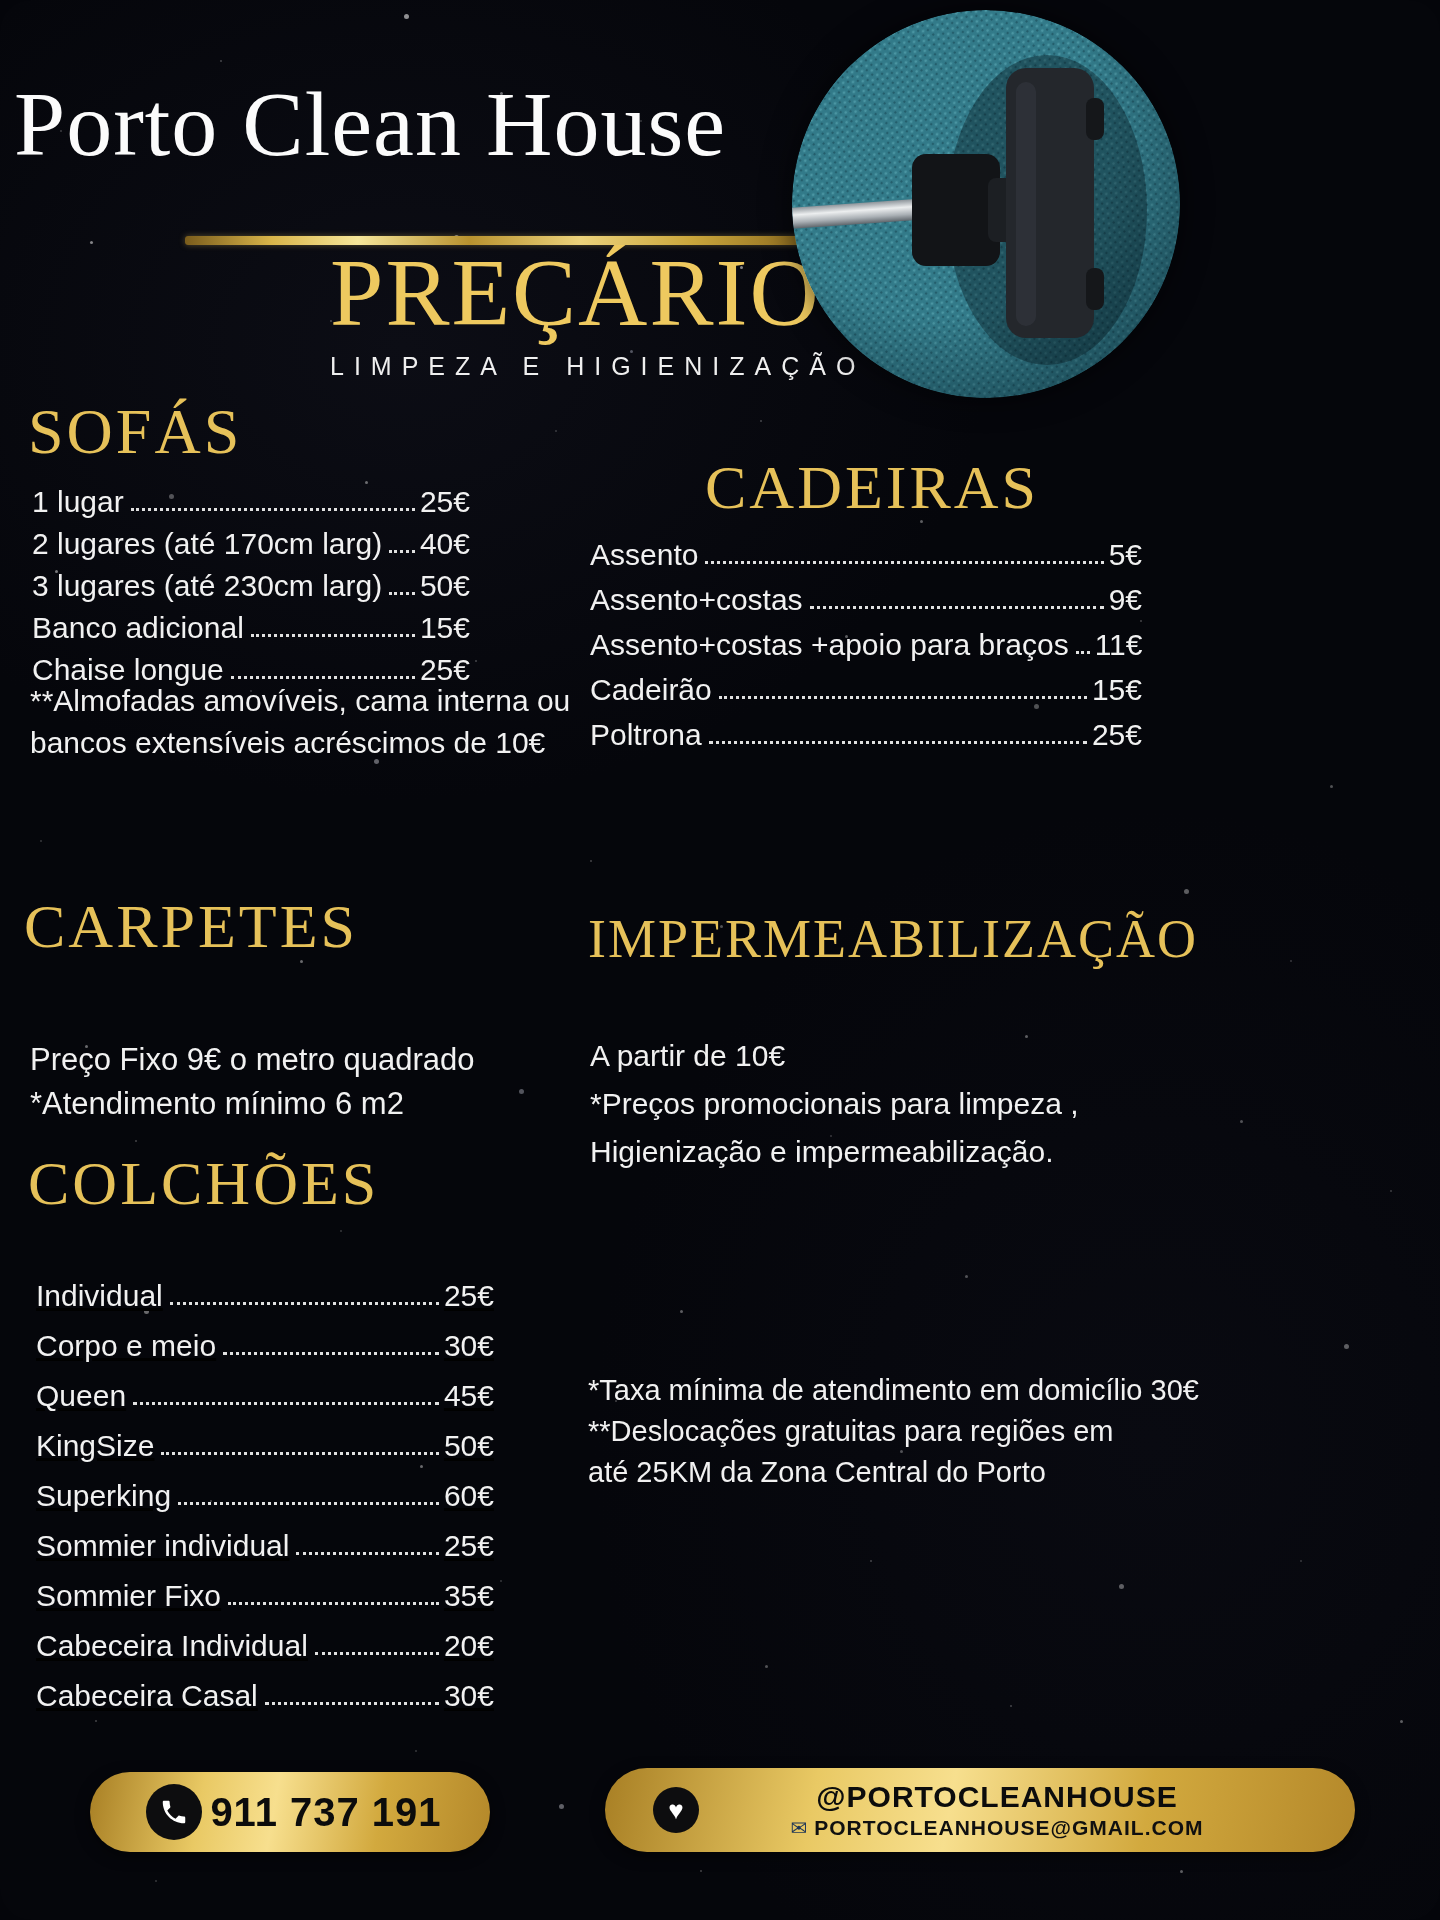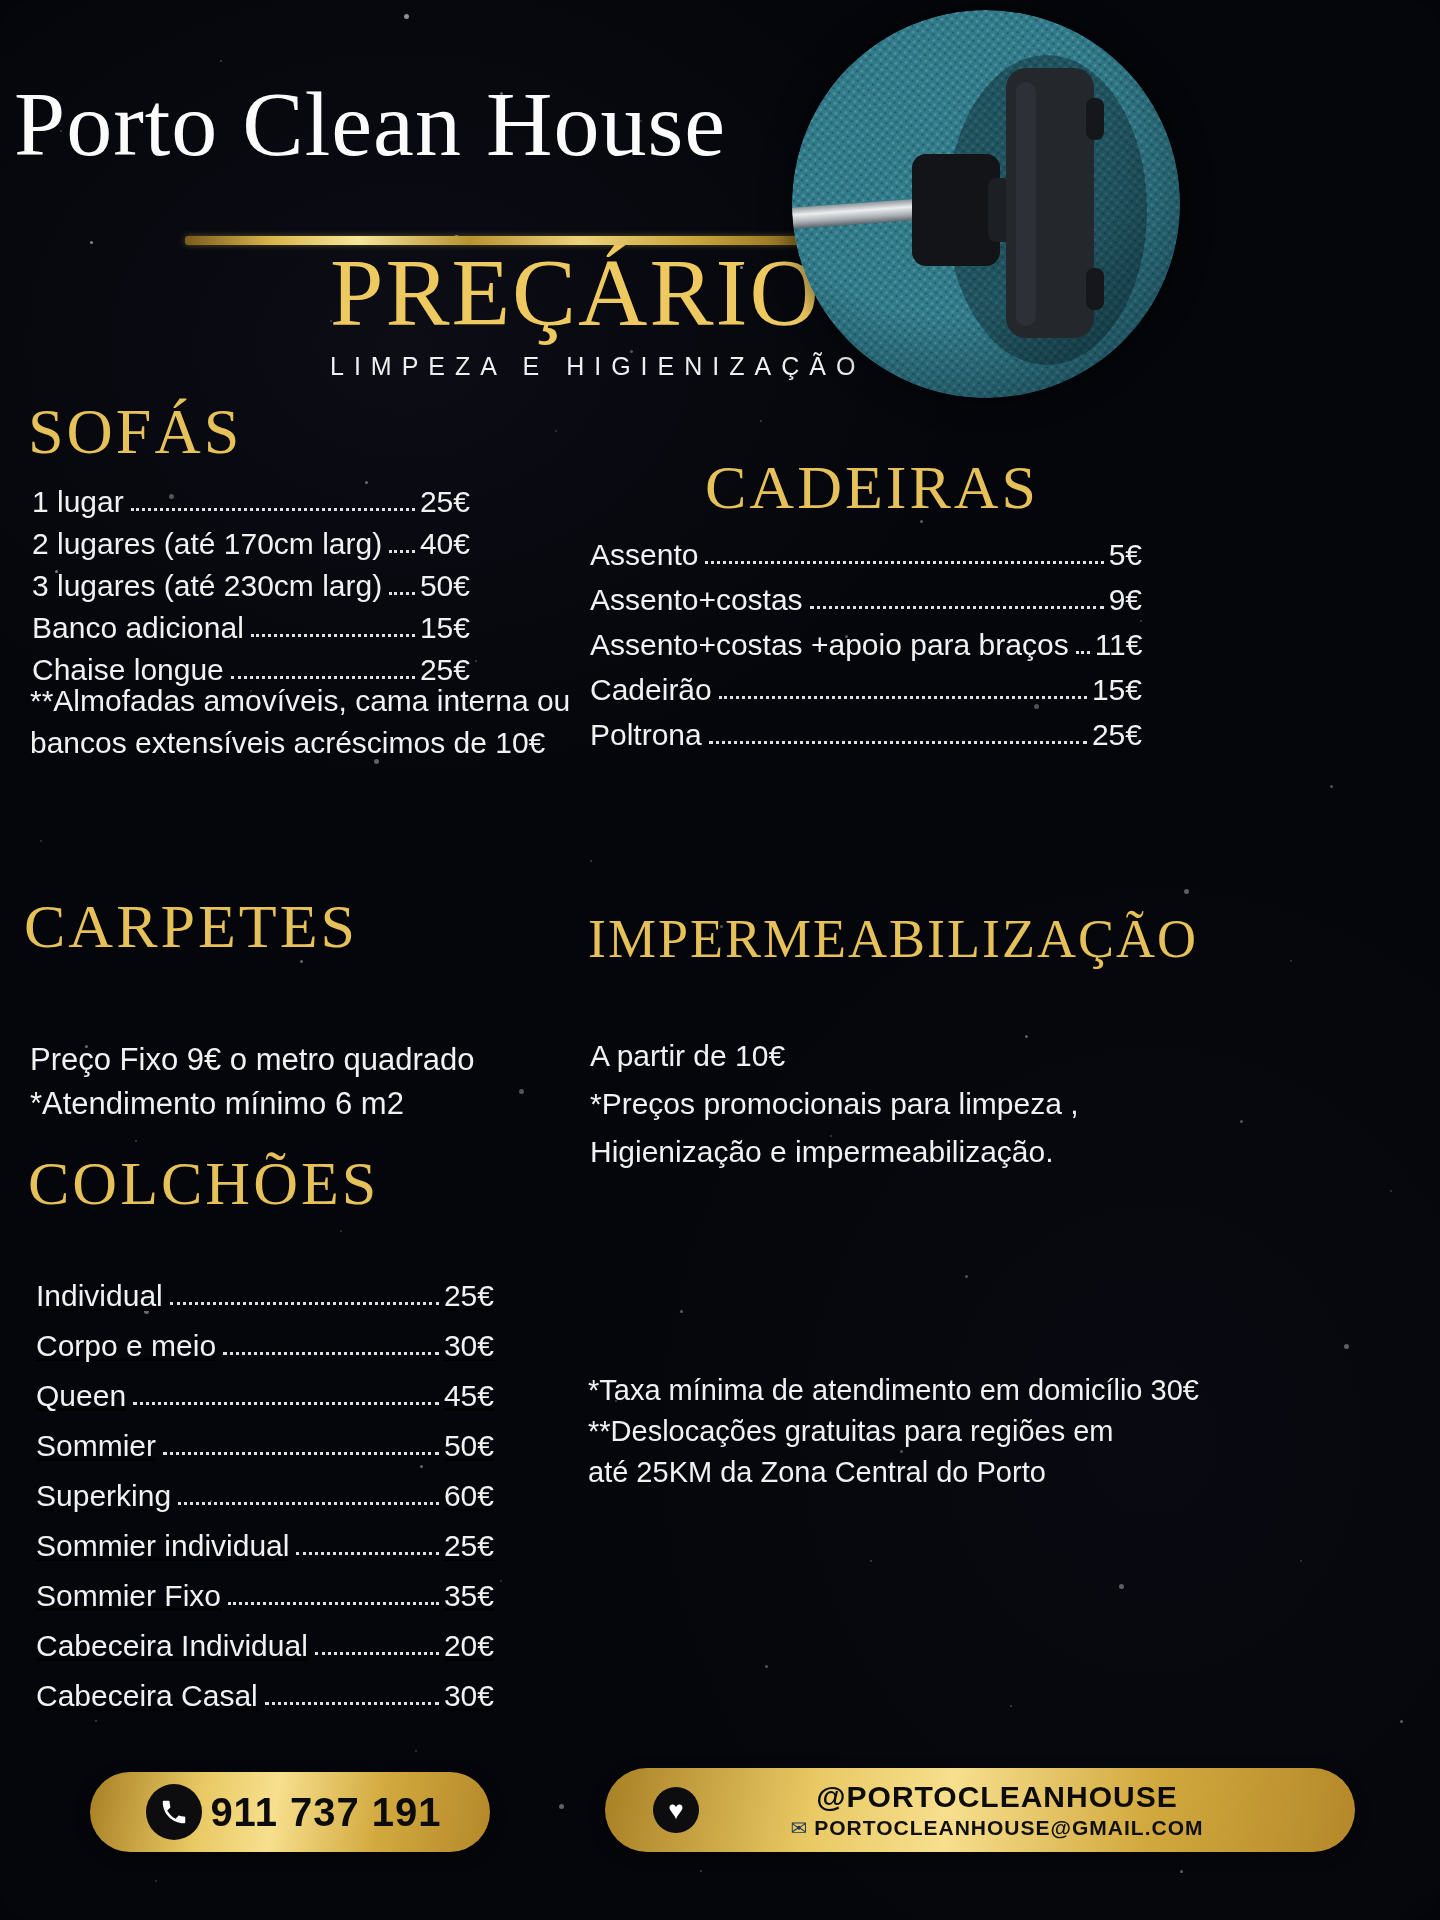--- a/index.html
+++ b/index.html
@@ -274,21 +274,21 @@
         <span class="lbl">Corpo e meio</span>
         <span class="leader"></span>
         <span class="prc">30€</span>
       </div>
     <div class="row">
         <span class="lbl">Queen</span>
         <span class="leader"></span>
         <span class="prc">45€</span>
       </div>
     <div class="row">
-        <span class="lbl">Sommier</span>
+        <span class="lbl">KingSize</span>
         <span class="leader"></span>
         <span class="prc">50€</span>
       </div>
     <div class="row">
         <span class="lbl">Superking</span>
         <span class="leader"></span>
         <span class="prc">60€</span>
       </div>
     <div class="row">
         <span class="lbl">Sommier individual</span>

